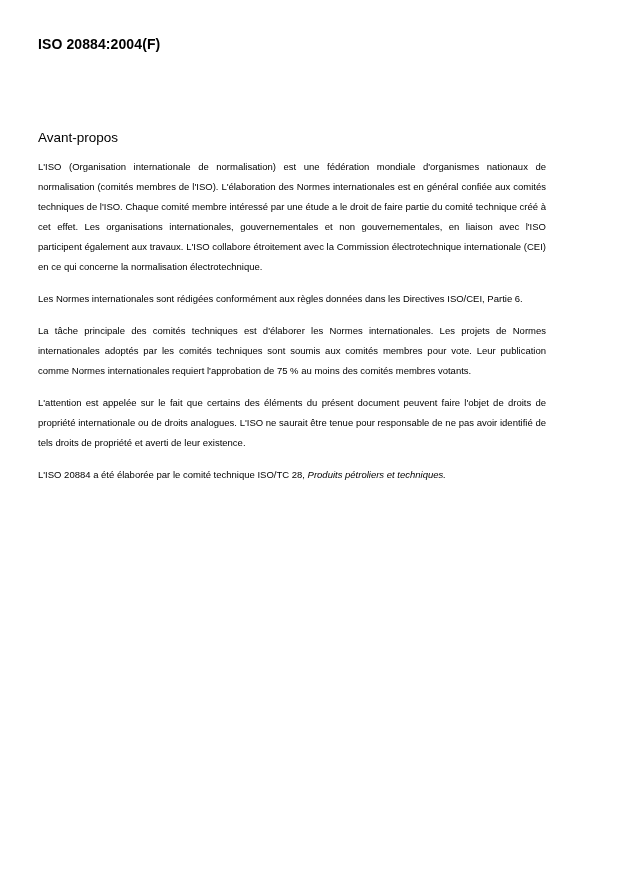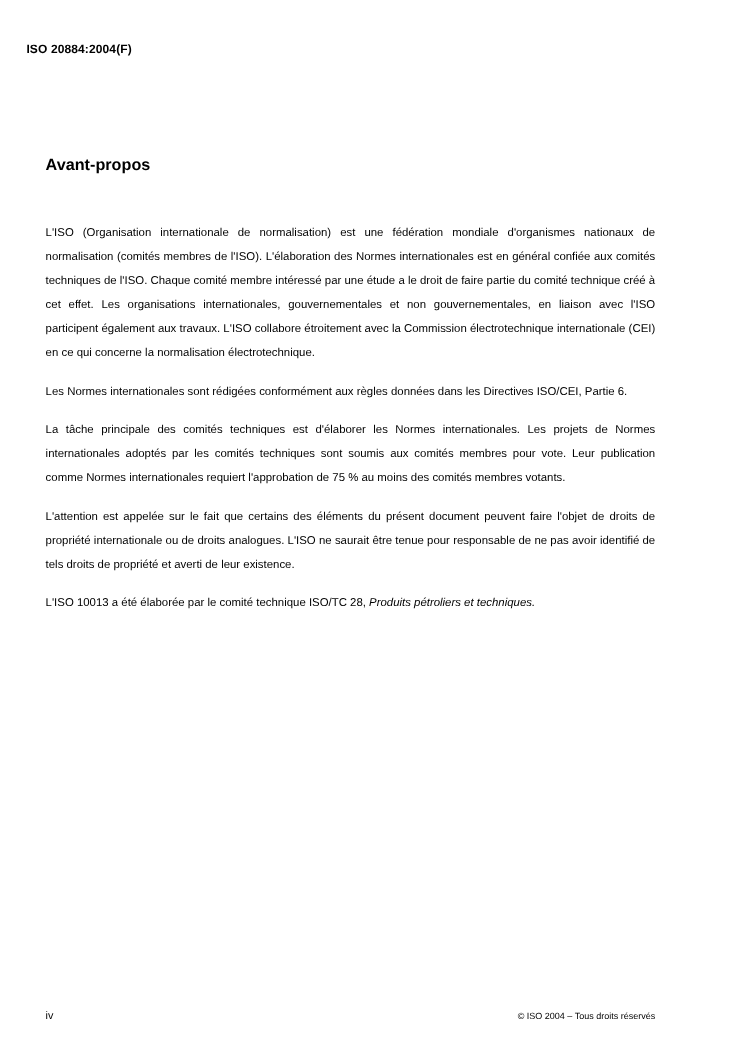--- a/index.html
+++ b/index.html
@@ -13,35 +13,35 @@
     width: 619px;
     height: 877px;
     background: #ffffff;
     font-family: "Liberation Sans", sans-serif;
     color: #000000;
     overflow: hidden;
   }
   .running-header {
     position: absolute;
     top: 36px;
-    left: 22px;
-    font-size: 10px;
+    left: 38px;
+    font-size: 14px;
     font-weight: bold;
     letter-spacing: 0.1px;
   }
   .content {
     position: absolute;
     top: 130px;
     left: 38px;
     width: 508px;
   }
   .section-title {
     font-size: 13.5px;
-    font-weight: bold;
-    margin: 0 0 40px 0;
+    font-weight: normal;
+    margin: 0 0 12px 0;
   }
   .para {
     font-size: 9.5px;
     line-height: 20px;
     text-align: justify;
     margin: 0 0 12px 0;
   }
   .para i {
     font-style: italic;
   }
@@ -75,21 +75,17 @@
     <h1 class="section-title">Avant-propos</h1>
 
     <p class="para">L'ISO (Organisation internationale de normalisation) est une fédération mondiale d'organismes nationaux de normalisation (comités membres de l'ISO). L'élaboration des Normes internationales est en général confiée aux comités techniques de l'ISO. Chaque comité membre intéressé par une étude a le droit de faire partie du comité technique créé à cet effet. Les organisations internationales, gouvernementales et non gouvernementales, en liaison avec l'ISO participent également aux travaux. L'ISO collabore étroitement avec la Commission électrotechnique internationale (CEI) en ce qui concerne la normalisation électrotechnique.</p>
 
     <p class="para">Les Normes internationales sont rédigées conformément aux règles données dans les Directives ISO/CEI, Partie 6.</p>
 
     <p class="para">La tâche principale des comités techniques est d'élaborer les Normes internationales. Les projets de Normes internationales adoptés par les comités techniques sont soumis aux comités membres pour vote. Leur publication comme Normes internationales requiert l'approbation de 75 % au moins des comités membres votants.</p>
 
     <p class="para">L'attention est appelée sur le fait que certains des éléments du présent document peuvent faire l'objet de droits de propriété internationale ou de droits analogues. L'ISO ne saurait être tenue pour responsable de ne pas avoir identifié de tels droits de propriété et averti de leur existence.</p>
 
-    <p class="para"><span>L'ISO 10013 a été élaborée par le comité technique ISO/TC 28, </span><i>Produits pétroliers et techniques.</i></p>
+    <p class="para"><span>L'ISO 20884 a été élaborée par le comité technique ISO/TC 28, </span><i>Produits pétroliers et techniques.</i></p>
   </div>
 
-  <div class="footer">
-    <span class="page-number">iv</span>
-    <span class="copyright">© ISO 2004 – Tous droits réservés</span>
-  </div>
 
 </div>
 
 </body></html>

